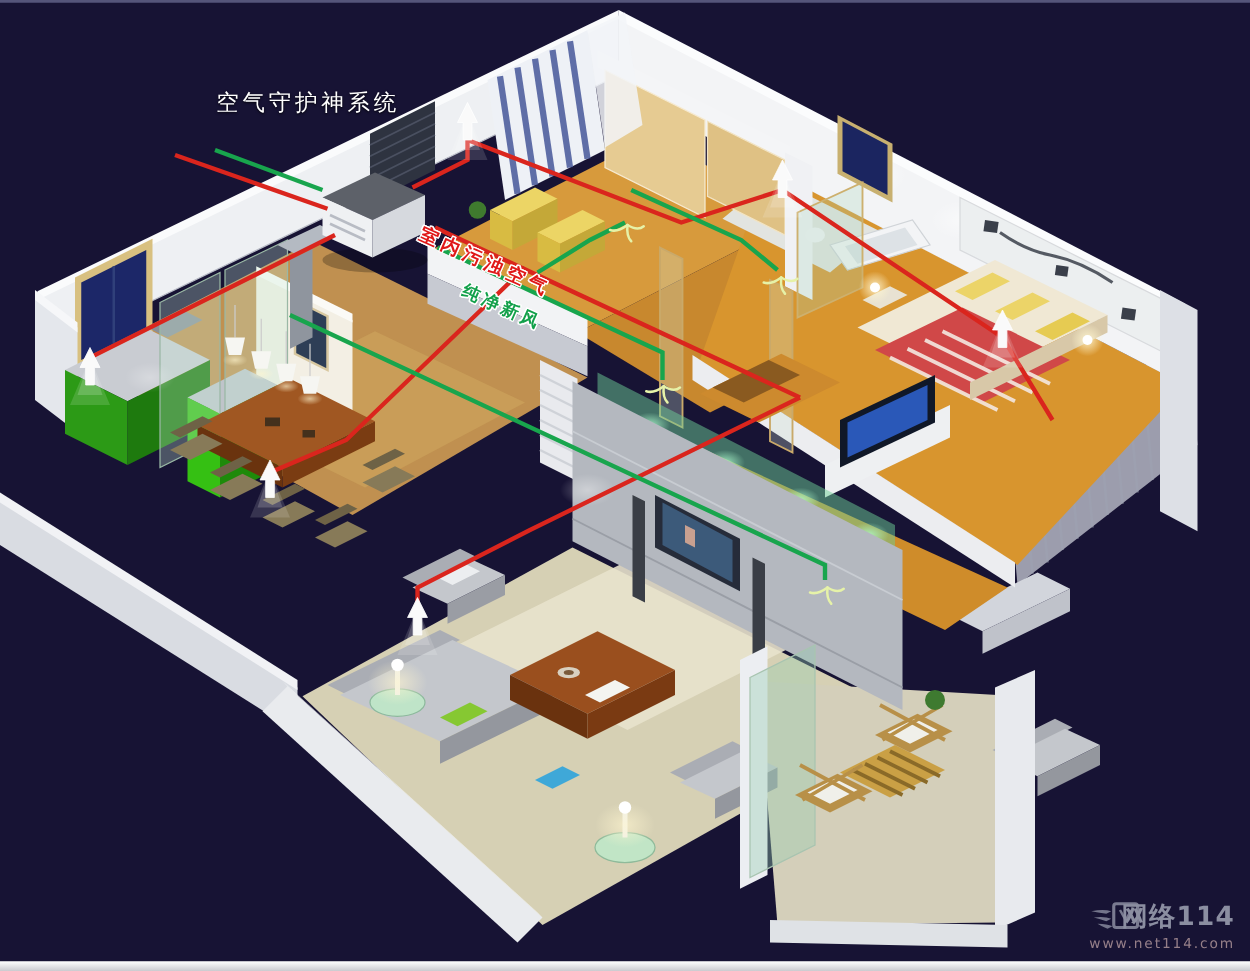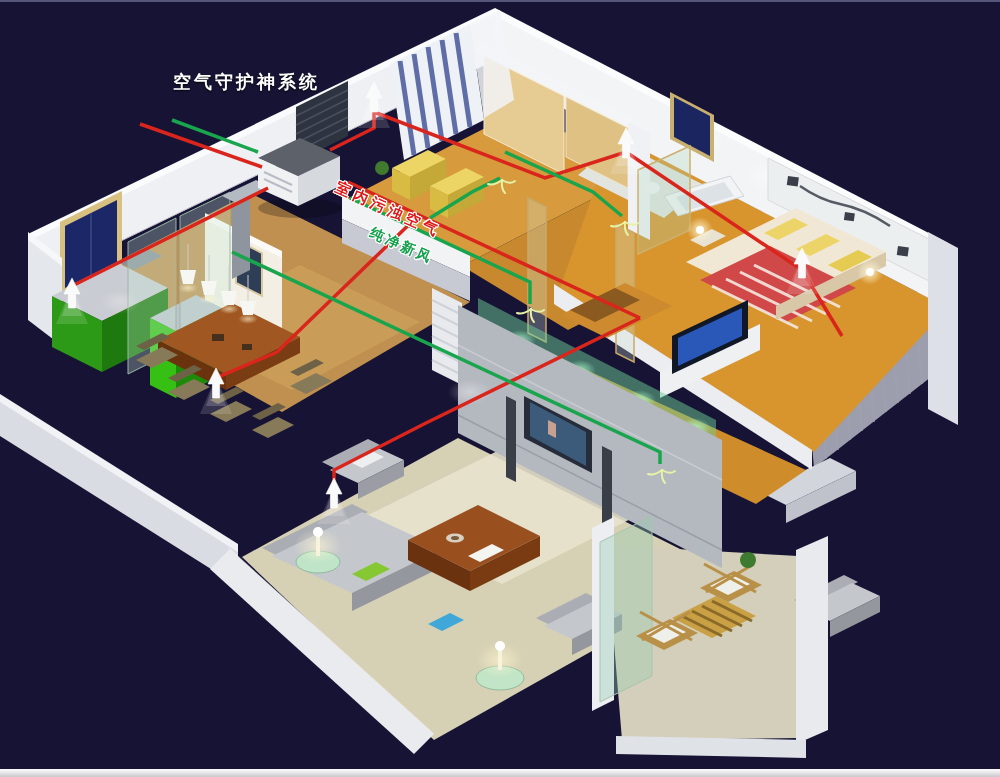--- a/index.html
+++ b/index.html
@@ -1,20 +1,20 @@
 <!DOCTYPE html>
 <html><head>
 <meta charset="utf-8">
 <style>
   html,body{margin:0;padding:0;background:#0c0a20;}
   .stage{position:relative;width:1000px;height:777px;overflow:hidden;background:#171334;
          font-family:"DejaVu Sans","Liberation Sans",sans-serif;}
   .stage svg{position:absolute;left:0;top:0;}
   .overlay{position:absolute;z-index:10;white-space:nowrap;}
-  .title{left:173px;top:70px;font-size:18px;font-weight:700;color:#ffffff;letter-spacing:3px;
+  .title{left:173px;top:70px;font-size:18px;font-weight:400;color:#ffffff;letter-spacing:3px;
          text-shadow:0 1px 2px rgba(0,0,0,.9);}
   .duct-label{font-weight:800;transform-origin:left top;
          text-shadow:-1px -1px 0 #fff,1px -1px 0 #fff,-1px 1px 0 #fff,1px 1px 0 #fff,
                      0 -1px 0 #fff,0 1px 0 #fff,-1px 0 0 #fff,1px 0 0 #fff;}
   .label-exhaust{left:340px;top:178px;font-size:15px;letter-spacing:4px;color:#e01818;transform:rotate(24deg);}
   .label-fresh{left:374px;top:224px;font-size:14px;letter-spacing:3px;color:#12a04a;transform:rotate(24deg);}
   .watermark{right:12px;bottom:16px;display:flex;flex-direction:column;align-items:flex-end;opacity:.8;}
   .wm-row{display:flex;align-items:center;gap:4px;}
   .wm-name{font-size:21px;font-weight:700;color:#a9adbd;letter-spacing:1px;}
   .wm-url{font-size:11px;color:#b59a9e;letter-spacing:1.5px;margin-top:1px;}
@@ -384,16 +384,30 @@
     <use href="#diff" transform="translate(531,309)"></use>
     <use href="#diff" transform="translate(625,222)"></use>
     <use href="#diff" transform="translate(662,470)"></use>
   </g>
 </svg>
 
 <div class="overlay title">空气守护神系统</div>
 <div class="overlay duct-label label-exhaust">室内污浊空气</div>
 <div class="overlay duct-label label-fresh">纯净新风</div>
 
+<div class="overlay watermark">
+  <div class="wm-row">
+    <svg width="42" height="26" viewBox="0 0 42 26">
+      <path d="M2,10 q10,-2 16,0 l-4,2 q-7,-1 -12,-2 z" fill="#a9adbd" opacity="0.8"></path>
+      <path d="M4,15 q9,-1 14,1 l-4,2 q-6,-2 -10,-3 z" fill="#a9adbd" opacity="0.8"></path>
+      <path d="M7,20 q8,0 12,2 l-4,2 q-5,-2 -8,-4 z" fill="#a9adbd" opacity="0.8"></path>
+      <rect x="20" y="4" width="19" height="19" rx="2" fill="none" stroke="#a9adbd" stroke-width="2.5" opacity="0.85"></rect>
+      <line x1="25" y1="9" x2="30" y2="18" stroke="#a9adbd" stroke-width="2" opacity="0.85"></line>
+      <line x1="34" y1="9" x2="29" y2="18" stroke="#a9adbd" stroke-width="2" opacity="0.85"></line>
+    </svg>
+    <span class="wm-name">网络114</span>
+  </div>
+  <div class="wm-url">www.net114.com</div>
+</div>
 
 <div class="top-line"></div>
 <div class="bottom-strip"></div>
 </div>
 
 </body></html>

